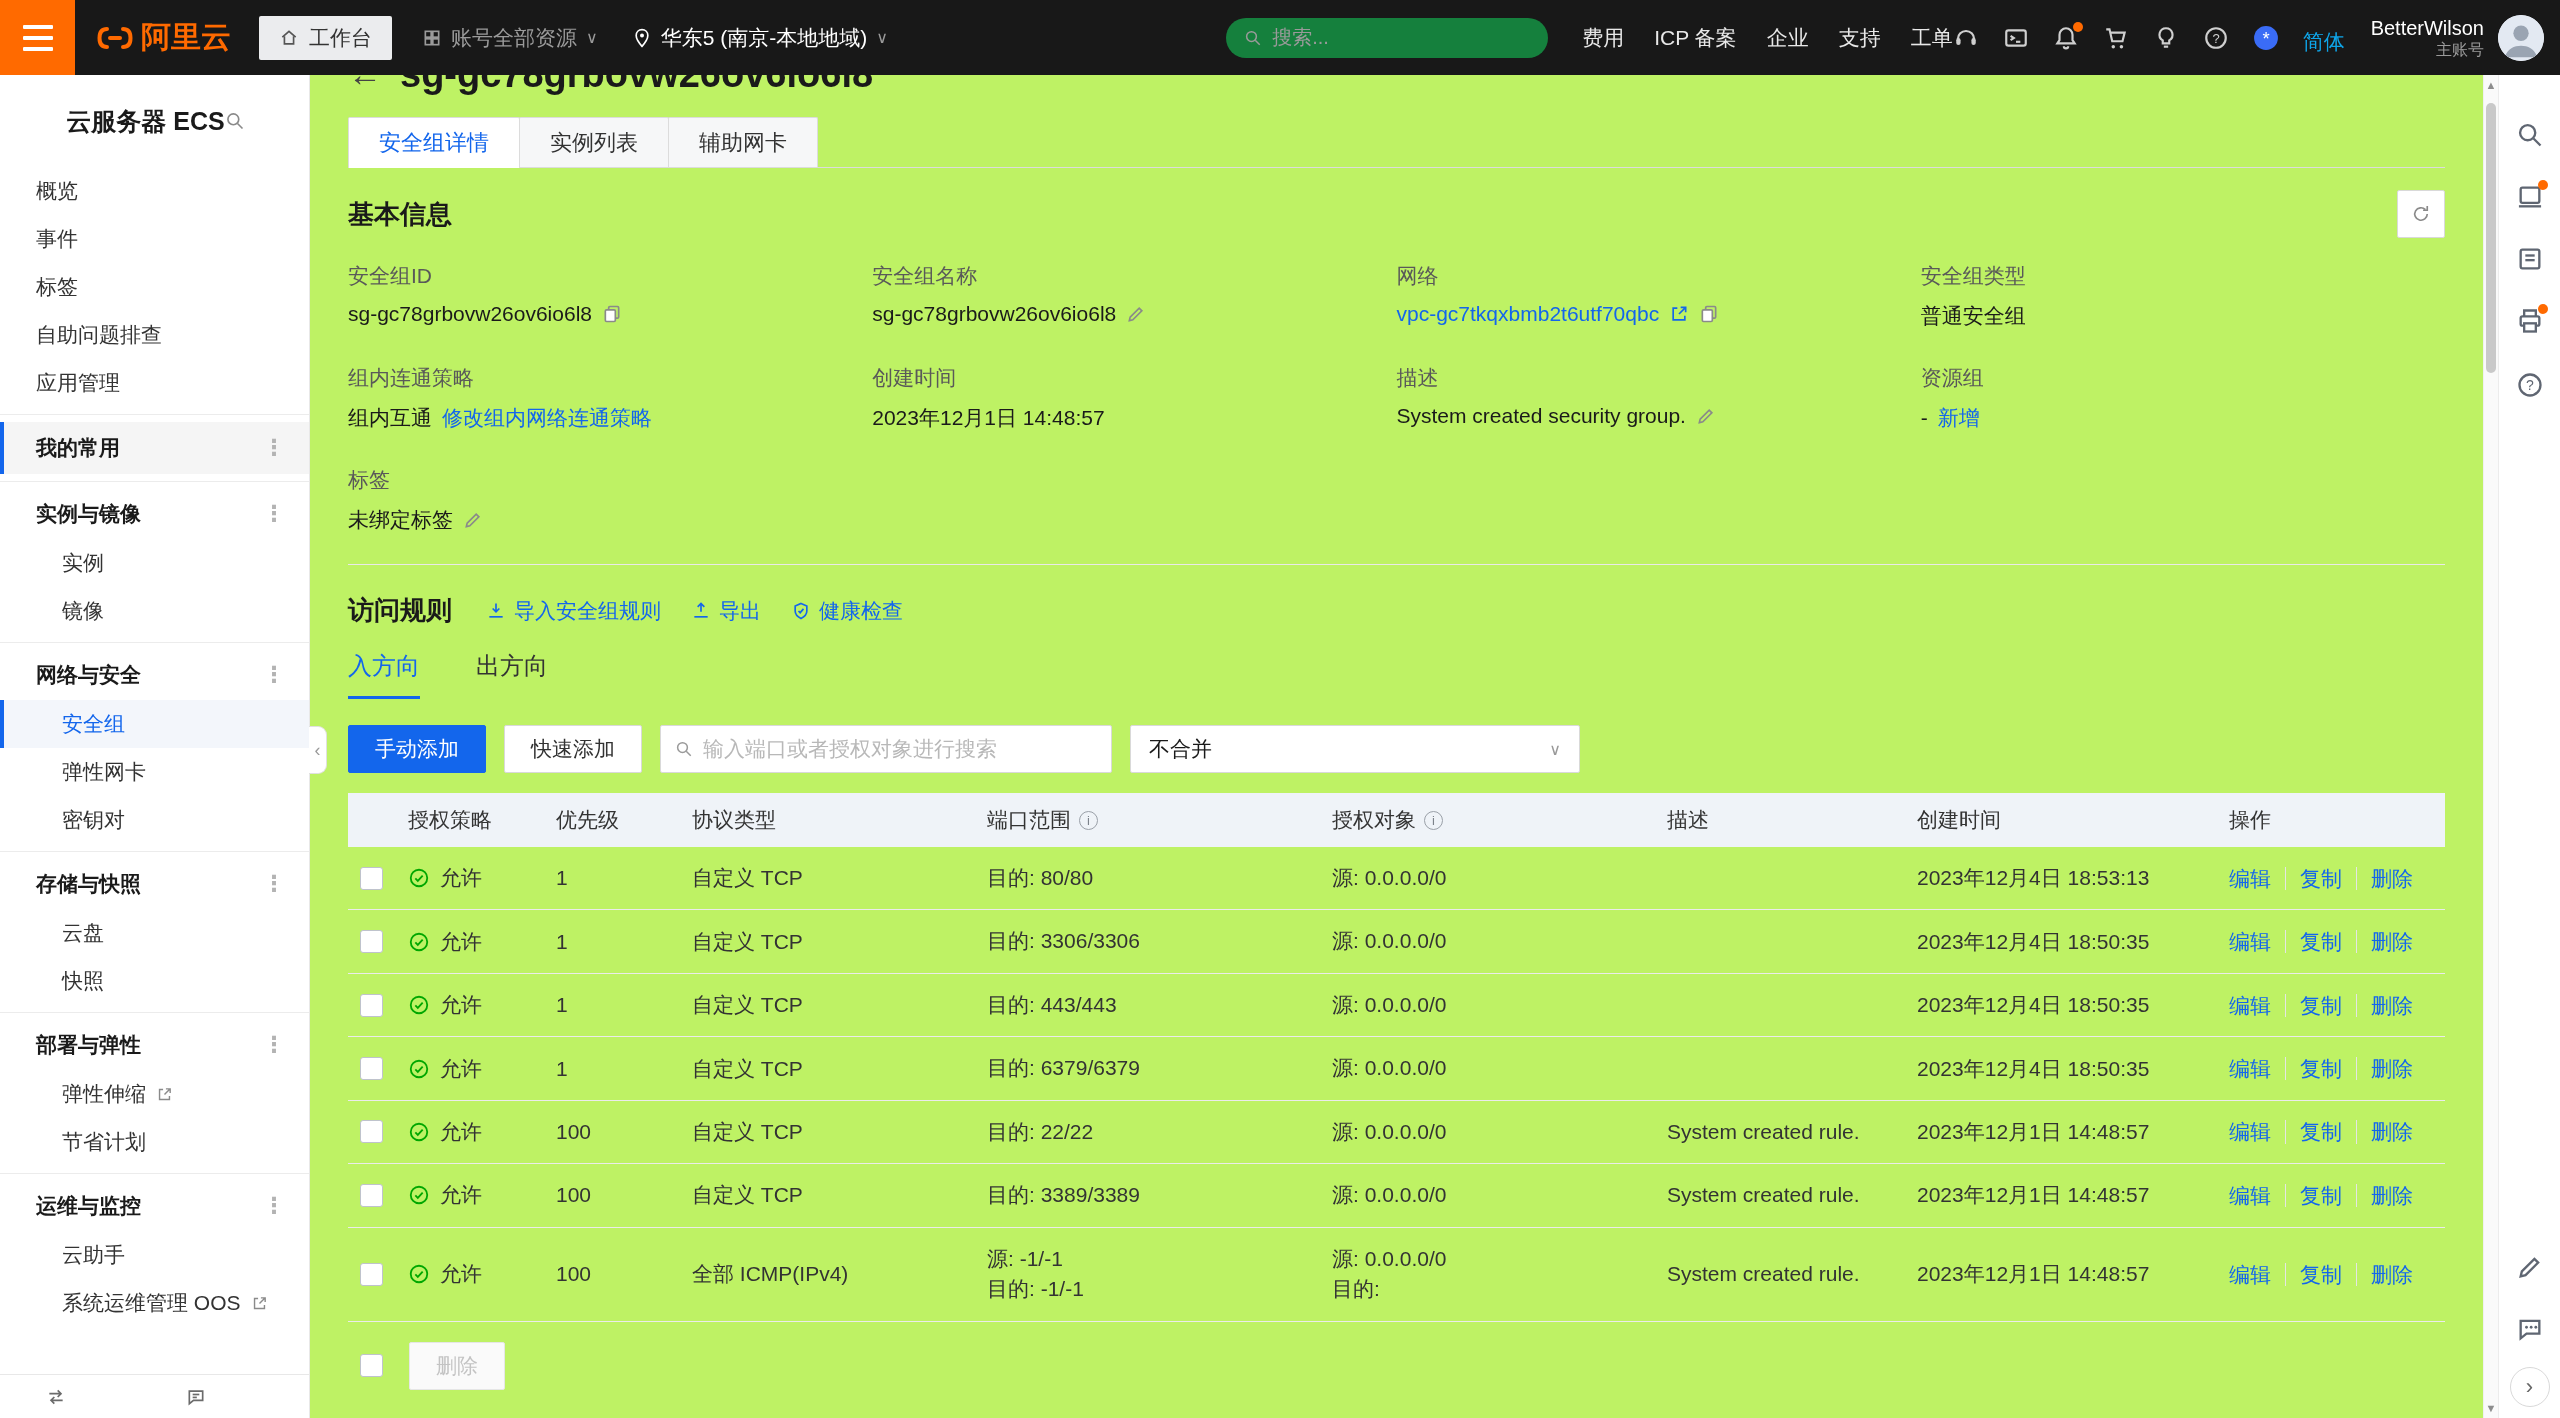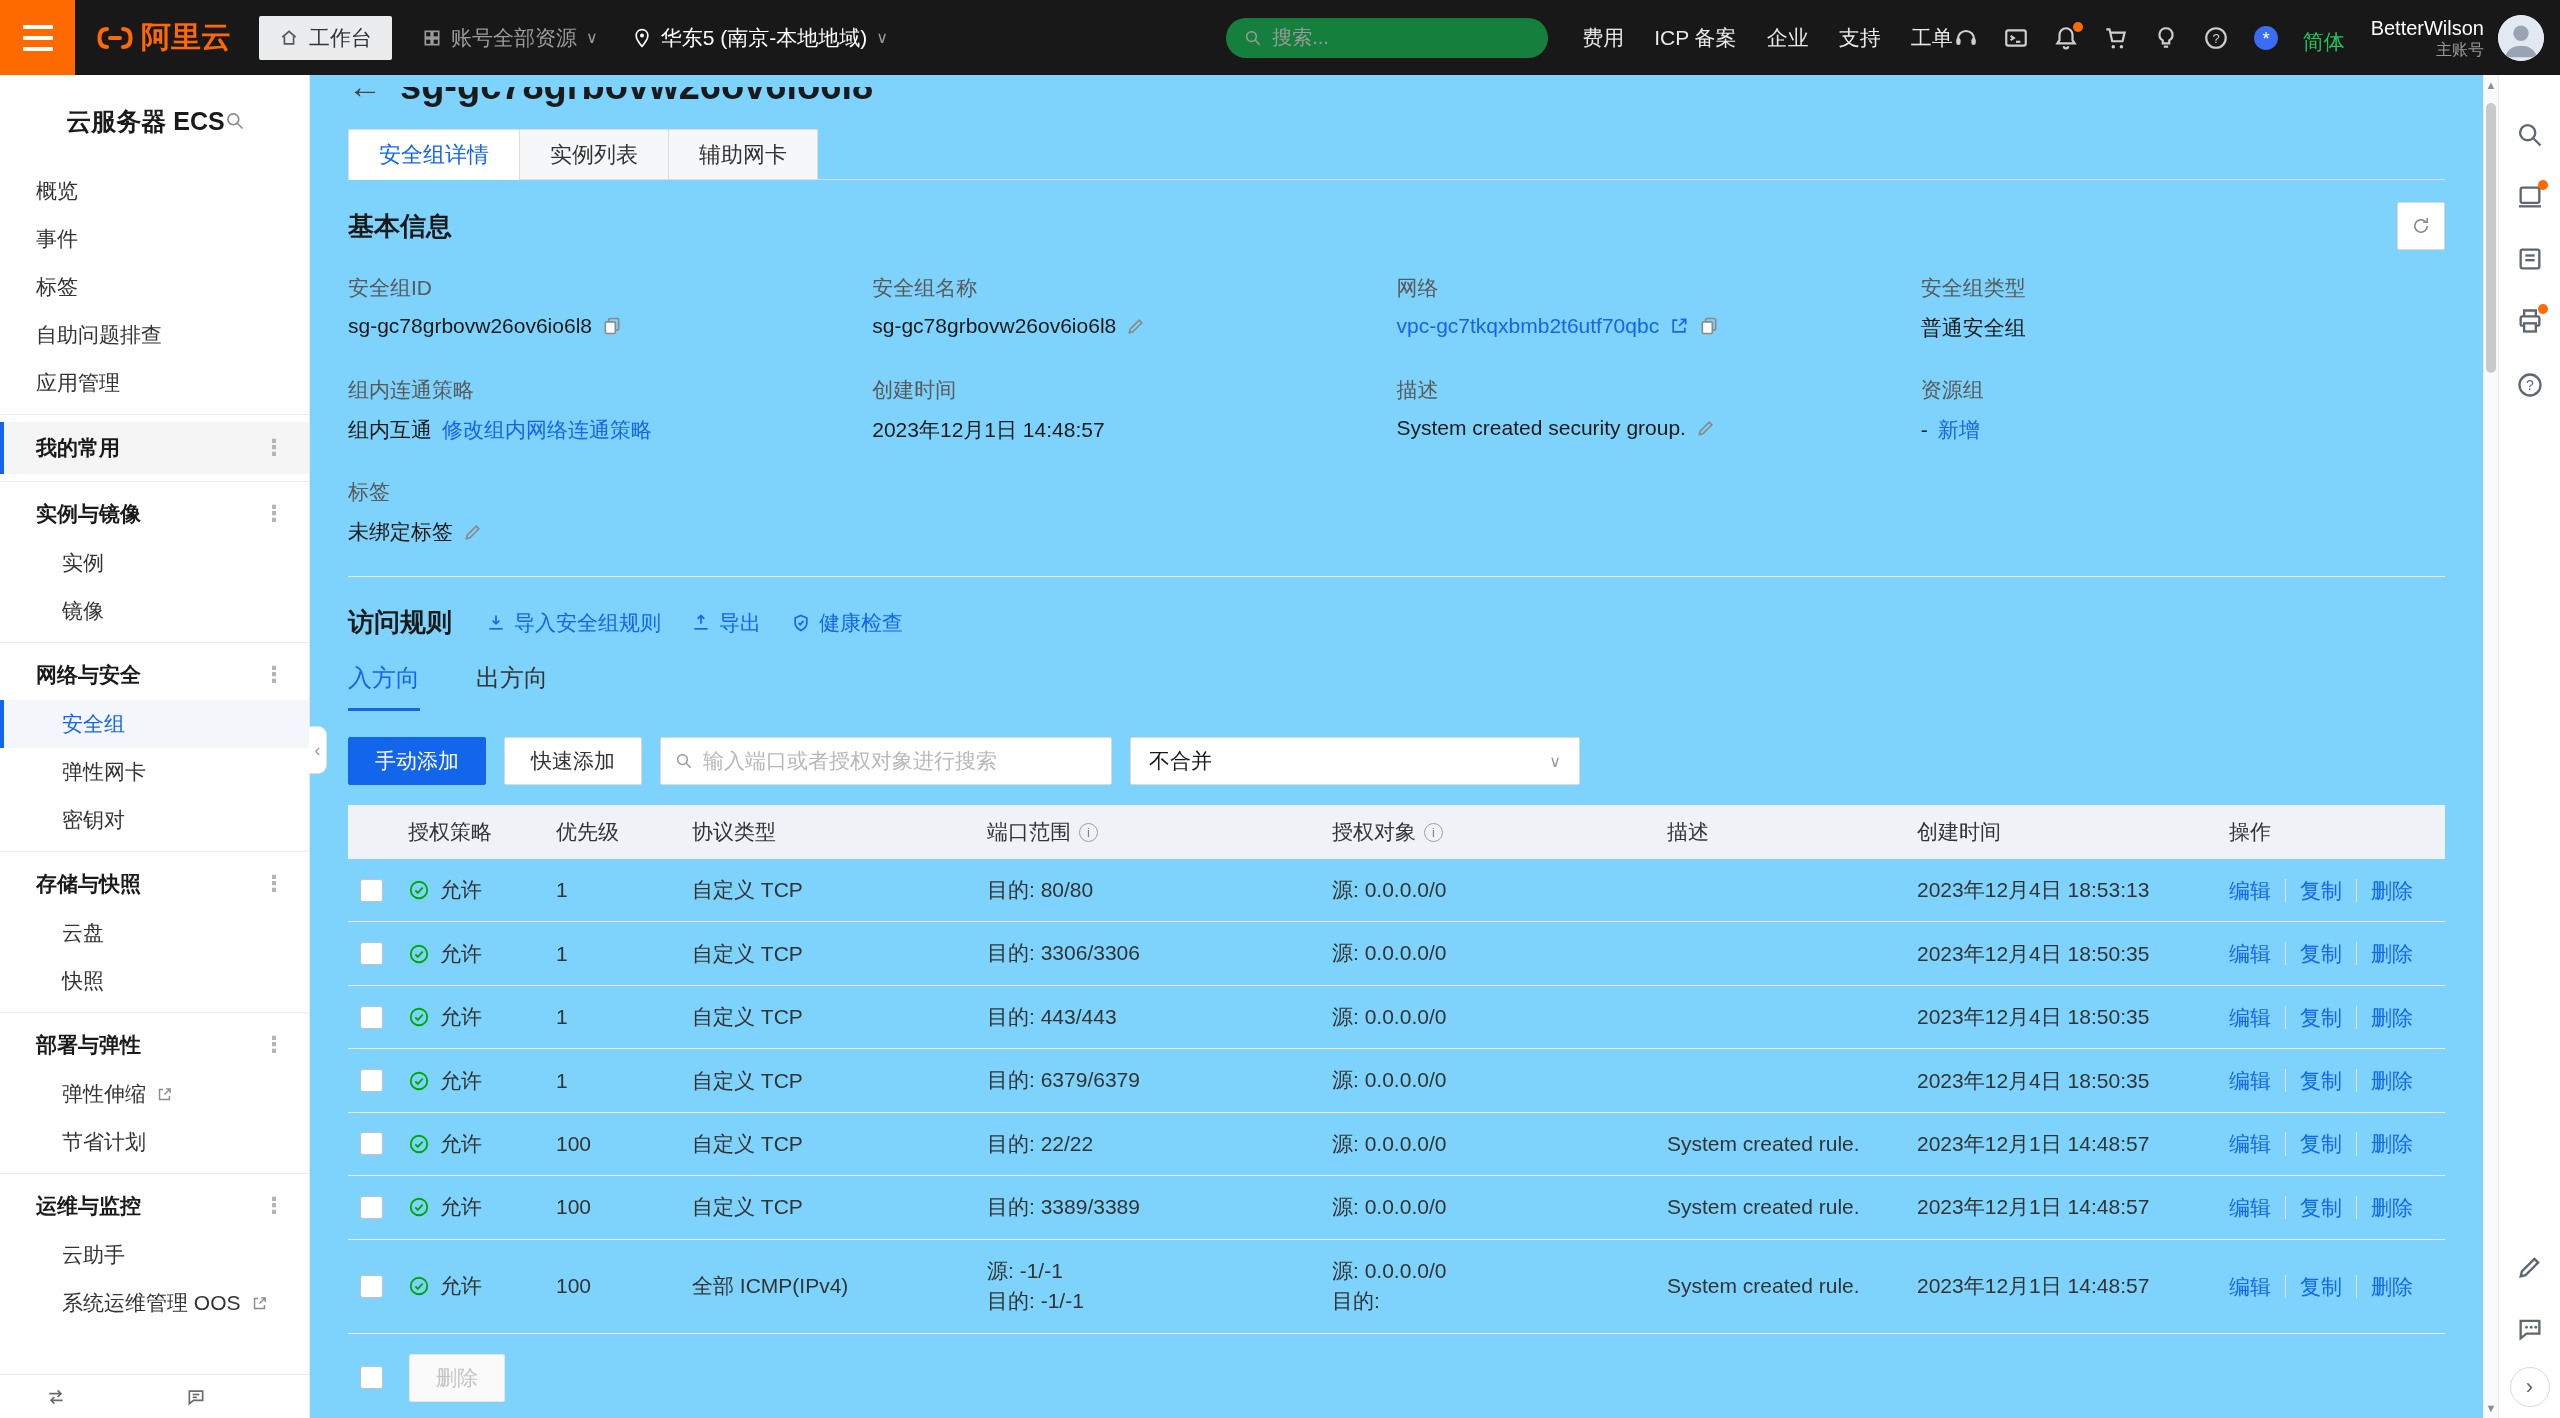--- a/index.html
+++ b/index.html
@@ -34,21 +34,21 @@
   .tb-search{margin-left:auto;margin-right:34px;width:322px;height:40px;background:#15803d;border-radius:20px;display:flex;align-items:center;gap:10px;padding:0 18px;flex:none;}
   .tb-search .ic{color:#9a9a9a;width:18px;height:18px;}
   .tb-search input{background:transparent;border:none;outline:none;color:#ddd;font-size:20px;width:100%;font-family:inherit;}
   .tb-search input::placeholder{color:#9a9a9a;}
   .tb-links{display:flex;align-items:center;gap:30px;flex:none;}
   .tb-link{color:#e8e8e8;cursor:pointer;white-space:nowrap;}
   .tb-icons{display:flex;align-items:center;gap:24px;margin-right:24px;flex:none;}
   .tb-ico{position:relative;width:26px;height:26px;color:#cfcfcf;cursor:pointer;}
   .tb-ico svg{width:100%;height:100%;}
   .badge-dot{position:absolute;top:-3px;right:-4px;width:10px;height:10px;border-radius:50%;background:var(--orange);}
-  .tb-lang{color:#22c55e;margin-right:26px;cursor:pointer;flex:none;margin-top:8px;}
+  .tb-lang{color:#0ea5e9;margin-right:26px;cursor:pointer;flex:none;margin-top:8px;}
   .tb-user{text-align:right;margin-right:14px;line-height:1.2;cursor:pointer;flex:none;}
   .tb-user .u-name{font-size:20px;color:#fff;}
   .tb-user .u-role{font-size:16px;color:#9a9a9a;}
   .avatar{width:46px;height:46px;border-radius:50%;overflow:hidden;background:#e8eef7;margin-right:16px;cursor:pointer;flex:none;}
   .avatar svg{width:100%;height:100%;}
 
   
   .sidebar{position:absolute;top:75px;left:0;width:310px;height:1343px;background:#fff;border-right:1px solid #e8e8e8;display:flex;flex-direction:column;overflow:hidden;z-index:40;}
   .side-title{flex:none;height:92px;display:flex;align-items:center;justify-content:center;padding:0 28px 0 30px;font-size:25px;font-weight:bold;color:#1a1a1a;}
   .side-scroll{flex:1;overflow:hidden;}
@@ -57,21 +57,21 @@
   .fav-bar{height:52px;background:#f5f5f5;border-left:4px solid var(--accent);display:flex;align-items:center;justify-content:space-between;padding:0 24px 0 32px;font-weight:bold;cursor:pointer;}
   .group-header{height:50px;display:flex;align-items:center;justify-content:space-between;padding:0 24px 0 36px;font-weight:bold;cursor:pointer;}
   .side-sub{height:48px;display:flex;align-items:center;gap:10px;padding:0 24px 0 58px;color:#333;cursor:pointer;border-left:4px solid transparent;}
   .side-sub.selected{background:#f3f6fb;color:var(--accent);border-left-color:var(--accent);}
   .side-sub .ext{display:none;width:17px;height:17px;color:#8a8a8a;}
   .side-bottom{flex:none;height:44px;border-top:1px solid #e8e8e8;display:flex;align-items:center;padding:0 46px;gap:120px;}
   .side-bottom .ic{color:#6b6b6b;cursor:pointer;}
   .collapse-handle{position:absolute;left:309px;top:726px;width:18px;height:48px;background:#fff;border:1px solid #e0e0e0;border-left:none;border-radius:0 9px 9px 0;display:flex;align-items:center;justify-content:center;color:#999;font-size:18px;z-index:45;cursor:pointer;}
 
   
-  .main{position:absolute;top:75px;left:310px;width:2173px;height:1343px;background:#7dd3fc;overflow:hidden;padding:12px 38px;}
+  .main{position:absolute;top:75px;left:310px;width:2173px;height:1343px;background:#bef264;overflow:hidden;padding:0 38px;}
   .clipped-title{height:30px;overflow:hidden;position:relative;}
   .t-inner{position:absolute;top:-22px;left:0;display:flex;align-items:center;gap:18px;font-size:38px;font-weight:bold;color:#1a1a1a;}
   .back-arrow{font-size:34px;color:#444;font-weight:normal;}
   .tabs{display:flex;margin-top:12px;border-bottom:1px solid var(--border);}
   .tab{height:50px;display:flex;align-items:center;padding:0 30px;font-size:22px;border:1px solid var(--border);border-bottom:none;background:#f6f7f8;color:#333;margin-right:-1px;cursor:pointer;border-radius:2px 2px 0 0;position:relative;}
   .tab.active{background:#fff;color:var(--accent);z-index:2;}
   .tab.active::after{content:"";position:absolute;left:0;right:0;bottom:-1px;height:2px;background:#fff;}
   .section-head{display:flex;align-items:center;justify-content:space-between;margin-top:22px;}
   .section-title{font-size:26px;font-weight:bold;}
   .head-actions{display:flex;gap:16px;}

